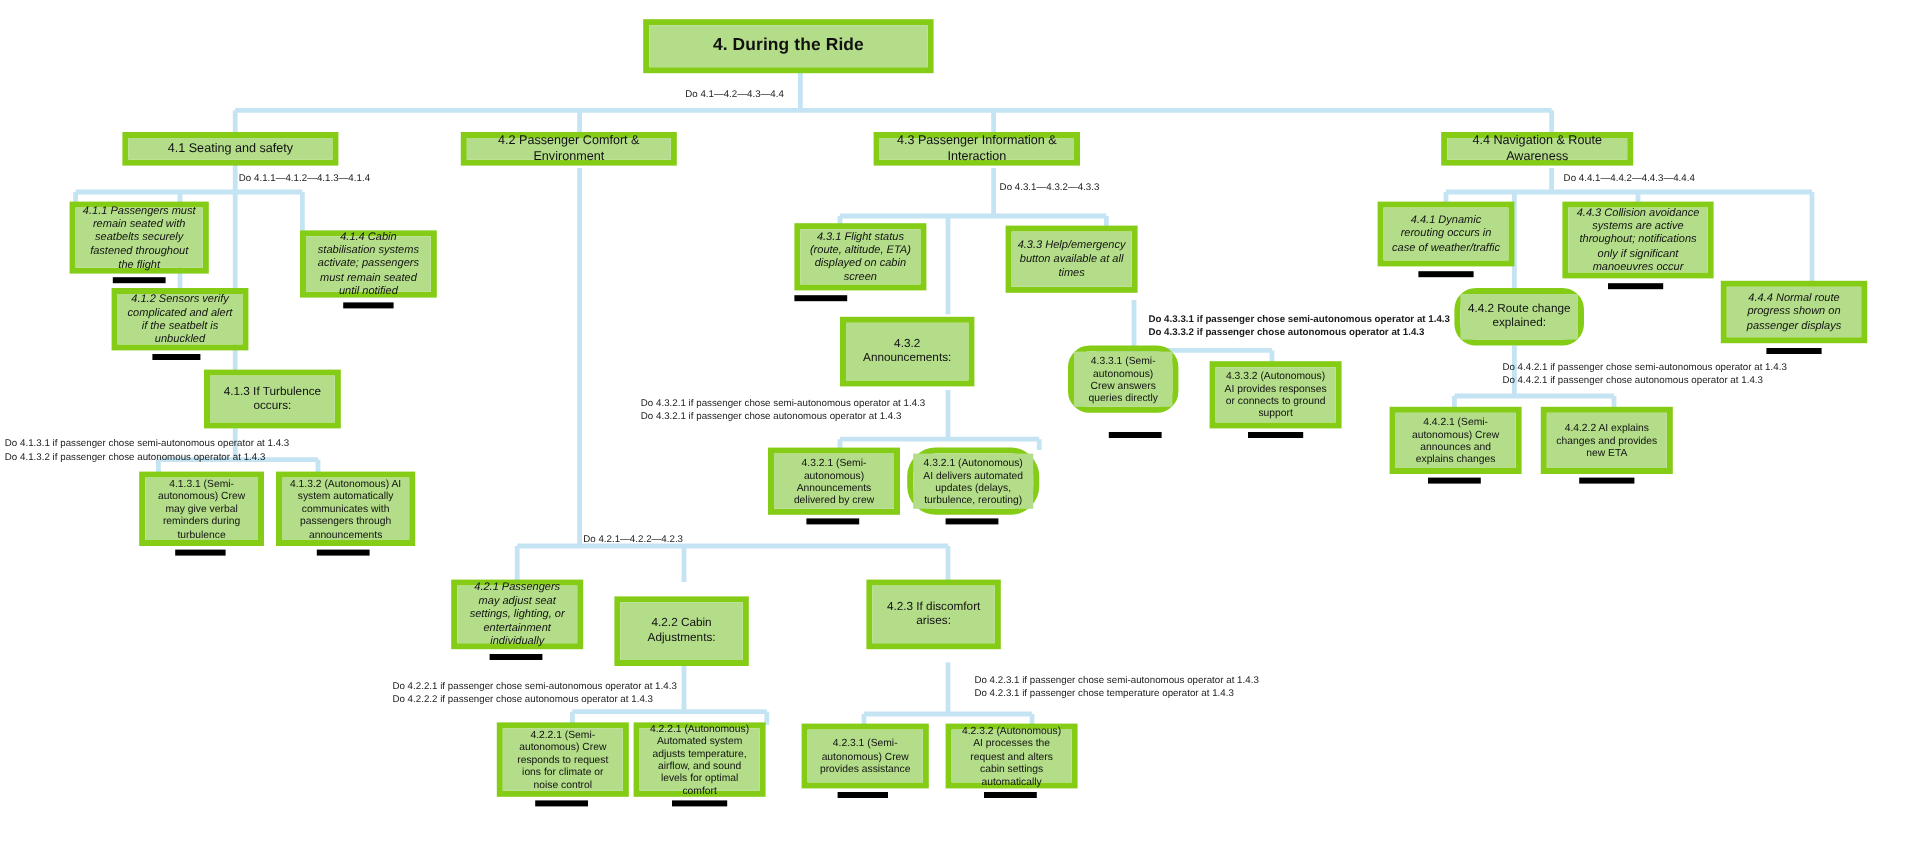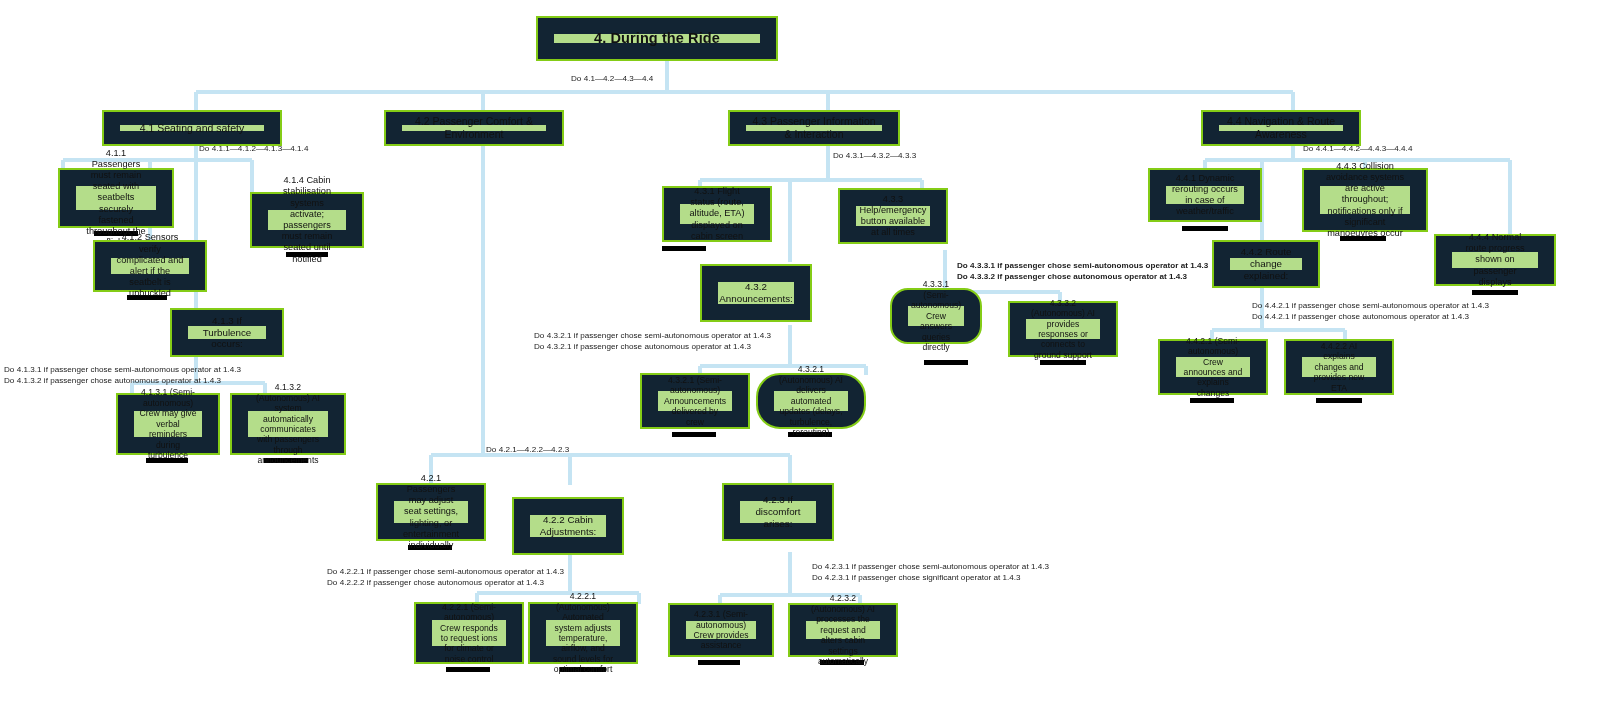--- a/index.html
+++ b/index.html
@@ -21,22 +21,22 @@
     position:absolute;
     left:0; top:0;
     width:1600px; height:711px;
     pointer-events:none;
   }
   
   .node{
     position:absolute;
     box-sizing:border-box;
     background:#122433;
-    border:2px solid #84cc16;
-    padding:16px;
+    border:5px solid #84cc16;
+    padding:0;
     display:flex;
     align-items:center;
     justify-content:center;
     z-index:3;
   }
   .node > .screen{
     box-sizing:border-box;
     width:100%;
     height:100%;
     background:#b4dd8a;
@@ -51,21 +51,21 @@
   .node .screen span{display:block;}
   .stand{
     position:absolute;
     height:5px;
     background:#000000;
     z-index:2;
   }
   
   .t-root   .screen{font-size:14.5px;font-weight:600;letter-spacing:.1px;}
   .t-lvl1   .screen{font-size:10.5px;}
-  .t-lvl2   .screen{font-size:9.2px;}
+  .t-lvl2   .screen{font-size:9.2px;font-style:italic;}
   .t-lvl3   .screen{font-size:8.6px;}
   .t-lvl2b  .screen{font-size:9.8px;}
 
   
   .note{
     position:absolute;
     font-size:8.1px;
     line-height:1.42;
     color:#1b1b1b;
     white-space:pre;
@@ -245,21 +245,21 @@
 
   <div class="node t-lvl2b" style="left:722px;top:483px;width:112px;height:58px;">
     <div class="screen">
         <span>4.2.3 If discomfort arises:</span>
       </div>
   </div>
 
   <div class="note" style="left:327px;top:566px;">Do 4.2.2.1 if passenger chose semi-autonomous operator at 1.4.3
 Do 4.2.2.2 if passenger chose autonomous operator at 1.4.3</div>
   <div class="note" style="left:812px;top:561px;">Do 4.2.3.1 if passenger chose semi-autonomous operator at 1.4.3
-Do 4.2.3.1 if passenger chose significant operator at 1.4.3</div>
+Do 4.2.3.1 if passenger chose temperature operator at 1.4.3</div>
 
   <div class="node t-lvl3" style="left:414px;top:602px;width:110px;height:62px;">
     <div class="screen">
         <span>4.2.2.1 (Semi-autonomous) Crew responds to request ions for climate or noise control</span>
       </div>
   </div>
   <div class="stand" style="left:446px;top:667px;width:44px;"></div>
 
   <div class="node t-lvl3" style="left:528px;top:602px;width:110px;height:62px;">
     <div class="screen">
@@ -334,21 +334,21 @@
   </div>
   <div class="stand" style="left:1040px;top:360px;width:46px;"></div>
 
   <div class="node t-lvl2" style="left:1148px;top:168px;width:114px;height:54px;">
     <div class="screen">
         <span>4.4.1 Dynamic rerouting occurs in case of weather/traffic</span>
       </div>
   </div>
   <div class="stand" style="left:1182px;top:226px;width:46px;"></div>
 
-  <div class="node t-lvl2b" style="left:1212px;top:240px;width:108px;height:48px;">
+  <div class="node t-lvl2b" style="left:1212px;top:240px;width:108px;height:48px;border-radius:18px;">
     <div class="screen">
         <span>4.4.2 Route change explained:</span>
       </div>
   </div>
 
   <div class="node t-lvl2" style="left:1302px;top:168px;width:126px;height:64px;">
     <div class="screen">
         <span>4.4.3 Collision avoidance systems are active throughout; notifications only if significant manoeuvres occur</span>
       </div>
   </div>

